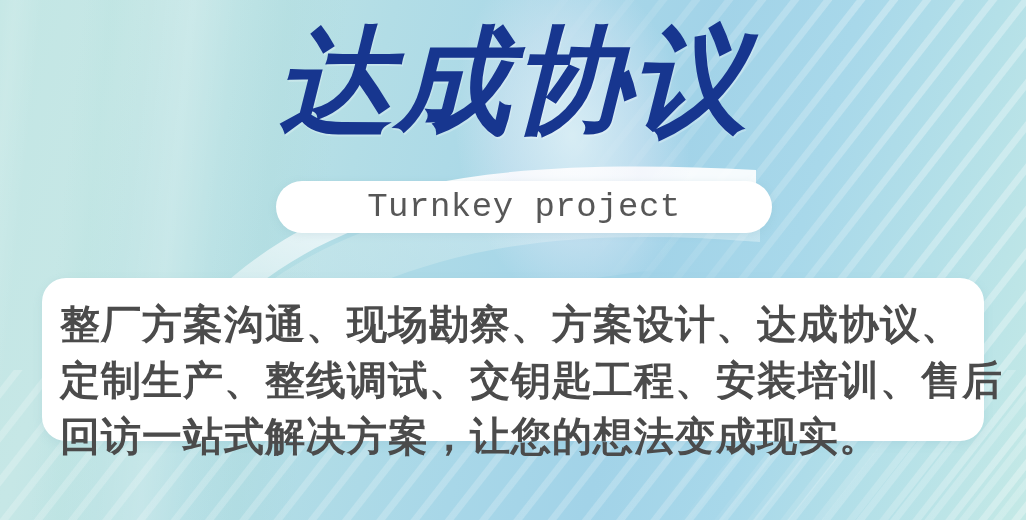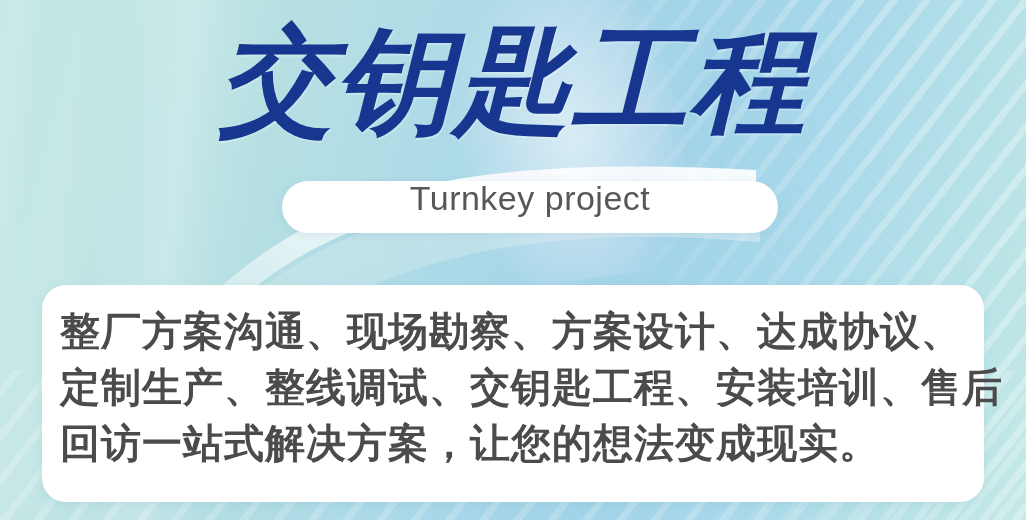--- a/index.html
+++ b/index.html
@@ -130,46 +130,47 @@
     font-style: italic;
     letter-spacing: 2px;
     color: #17368f;
     white-space: nowrap;
     text-shadow: 1px 2px 0 rgba(255,255,255,0.25);
   }
 
   
   .pill {
     position: absolute;
-    left: 282px;
+    left: 276px;
     top: 181px;
     width: 496px;
     height: 52px;
     background: #ffffff;
     border-radius: 26px;
     display: flex;
-    align-items: flex-start;
+    align-items: center;
     justify-content: center;
     box-shadow: 0 2px 8px rgba(120,170,185,0.18);
+    font-family: Liberation Mono, monospace;
   }
   .pill-text {
     font-size: 34px;
     line-height: 34px;
     color: #575757;
     letter-spacing: .5px;
     font-weight: 400;
   }
 
   
   .card {
     position: absolute;
     left: 42px;
-    top: 285px;
+    top: 278px;
     width: 942px;
-    height: 217px;
+    height: 163px;
     background: #ffffff;
     border-radius: 24px;
     box-shadow: 0 3px 10px rgba(120,170,185,0.16);
     padding: 0;
     box-sizing: border-box;
   }
   .card-lines {
     position: absolute;
     left: 14px;
     right: 14px;
@@ -213,21 +214,21 @@
           <stop offset="100%" stop-color="#ffffff" stop-opacity="0.8"></stop>
         </linearGradient>
       </defs>
       <path d="M10,296 C60,200 150,110 300,76 C400,54 520,54 636,60 L636,78 C520,72 410,74 312,96 C168,128 78,212 34,298 Z" fill="url(#swgrad)"></path>
       <path d="M40,300 C80,218 160,140 300,104 C410,76 530,74 640,80 L640,132 C520,122 412,126 320,152 C200,186 128,244 96,300 Z" fill="url(#swgrad2)" opacity="0.5"></path>
     </svg>
   </div>
 
   <div class="glow-blob"></div>
 
-  <div class="headline">交钥匙工程</div>
+  <div class="headline">达成协议</div>
 
   <div class="pill">
     <span class="pill-text">Turnkey project</span>
   </div>
 
   <div class="card">
     <div class="card-lines">
       <div class="card-line">整厂方案沟通、现场勘察、方案设计、达成协议、</div>
       <div class="card-line">定制生产、整线调试、交钥匙工程、安装培训、售后</div>
       <div class="card-line">回访一站式解决方案，让您的想法变成现实。</div>

